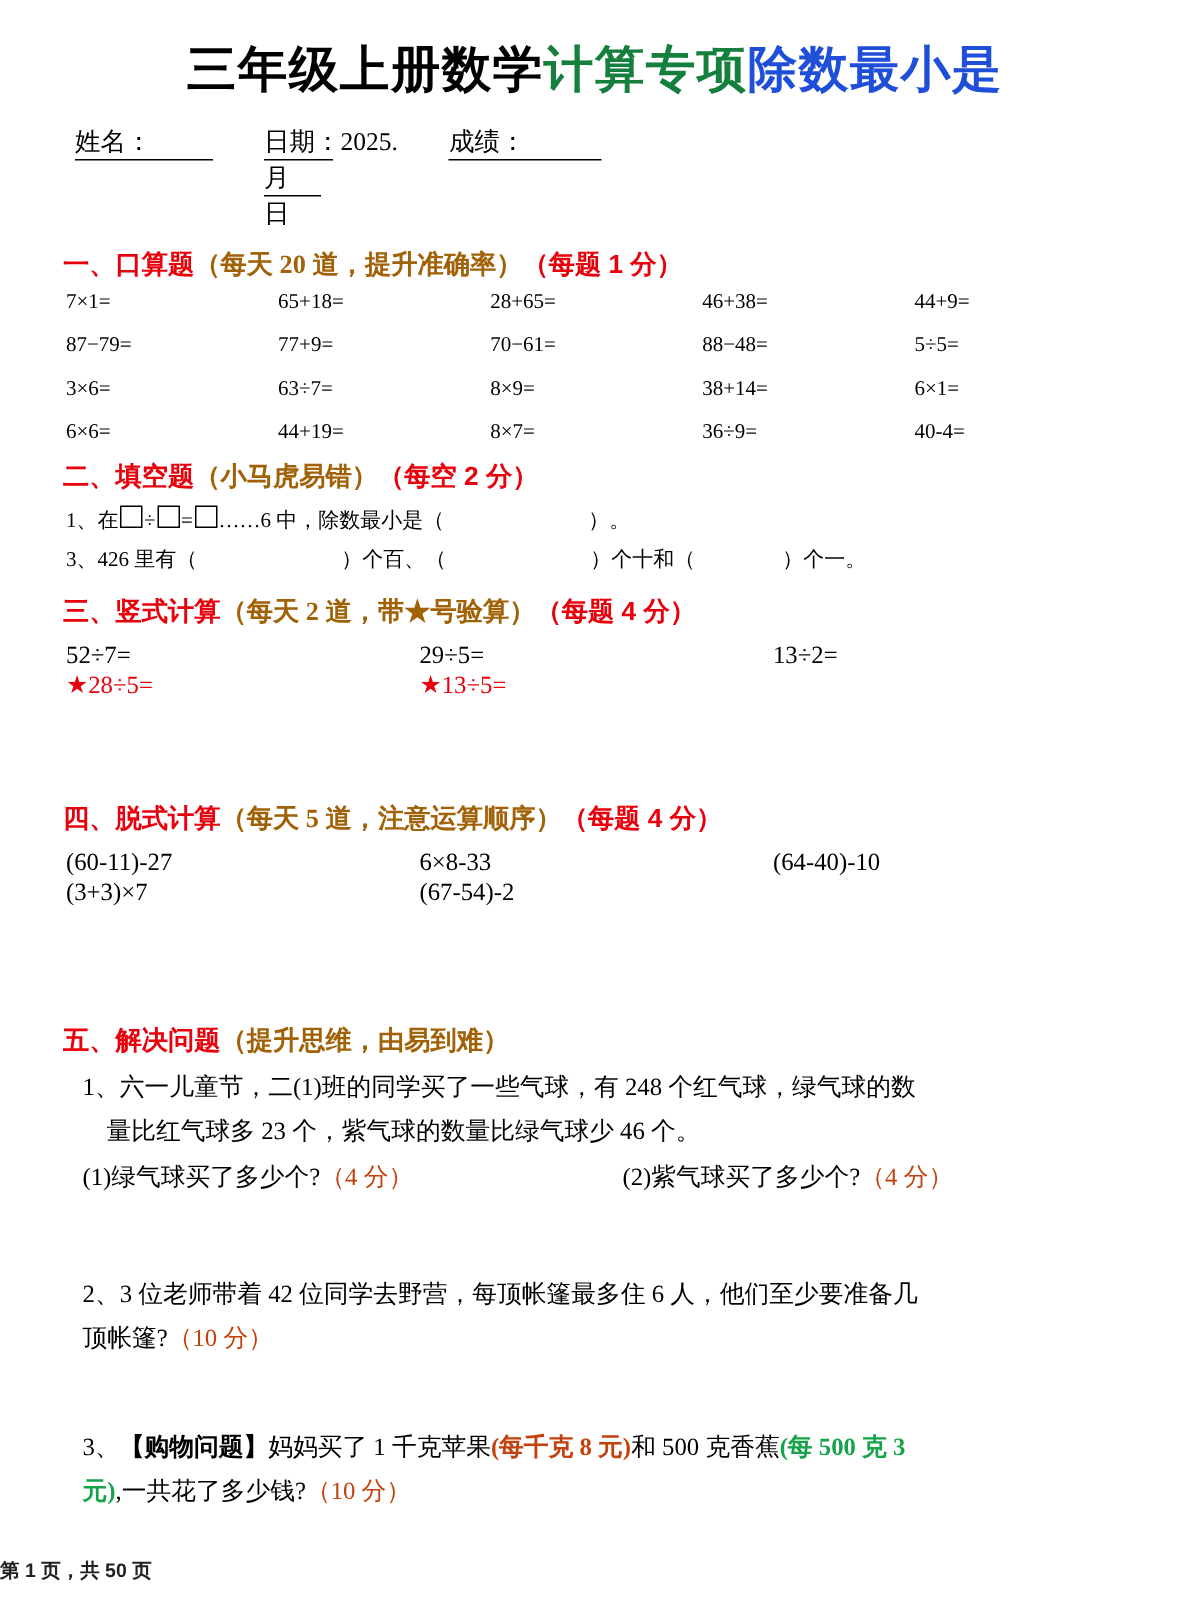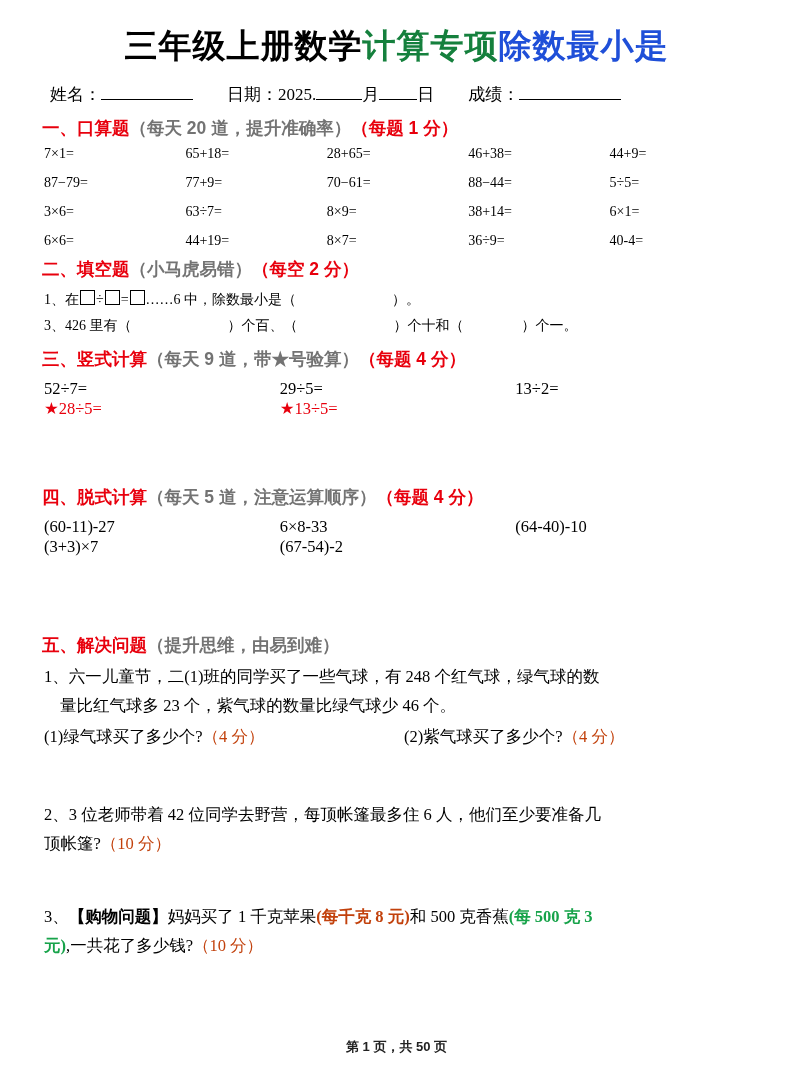--- a/index.html
+++ b/index.html
@@ -40,42 +40,42 @@
 
   
   .info-line {
     font-size: 17px;
     font-family: "Liberation Serif", serif;
     display: flex;
     align-items: baseline;
     margin: 0 8px 10px 8px;
     white-space: nowrap;
   }
-  .info-item { display: inline-flex; align-items: baseline; }
+  .info-item { display: inline-flex; align-items: baseline; flex-direction: column; }
   .blank-line {
     display: inline-block;
     border-bottom: 1.3px solid #000;
     height: 0;
   }
   .bl-90 { width: 92px; }
   .bl-46 { width: 46px; }
   .bl-40 { width: 38px; }
   .bl-100 { width: 102px; }
   .sp-30 { display:inline-block; width: 34px; }
 
   
   .sec-head {
     font-family: "Liberation Sans", sans-serif;
     font-weight: bold;
     font-size: 17.5px;
     color: #e8000d;
     margin: 8px 0 6px 0;
     white-space: nowrap;
   }
-  .sec-head .blue { color: #737373; }
+  .sec-head .blue { color: #a16207; font-family: Liberation Serif, serif; }
   .sec-head .note-red { color: #e8000d; }
 
   
   .grid5 {
     display: grid;
     grid-template-columns: repeat(5, 1fr);
     row-gap: 13px;
     font-size: 14px;
     margin: 6px 0 6px 2px;
   }
@@ -104,21 +104,21 @@
     height: 13px;
     border: 1.2px solid #000;
     margin: 0 1px;
     vertical-align: -1px;
   }
 
   
   .wp {
     font-size: 16.5px;
     line-height: 1.75;
-    margin: 6px 0 0 2px;
+    margin: 6px 0 0 13px;
   }
   .wp-sub {
     display: flex;
     margin-top: 2px;
   }
   .wp-sub .a { width: 360px; }
   .pts { color: #c2410c; }
   .green { color: #17a34a; }
   .bold { font-weight: bold; }
 
@@ -126,21 +126,20 @@
   .spacer-70 { height: 68px; }
   .spacer-40 { height: 38px; }
   .spacer-46 { height: 44px; }
 
   
   .footer {
     position: absolute;
     bottom: 16px;
     left: 0;
     width: 793px;
-    text-align: center;
     font-size: 13px;
     font-family: "Liberation Sans", sans-serif;
     font-weight: bold;
     color: #222;
   }
 </style>
 </head>
 <body>
 
 <div class="page">
@@ -174,21 +173,21 @@
   </div>
   <div class="grid5">
     <div class="cell">7×1=</div>
     <div class="cell">65+18=</div>
     <div class="cell">28+65=</div>
     <div class="cell">46+38=</div>
     <div class="cell">44+9=</div>
     <div class="cell">87−79=</div>
     <div class="cell">77+9=</div>
     <div class="cell">70−61=</div>
-    <div class="cell">88−44=</div>
+    <div class="cell">88−48=</div>
     <div class="cell">5÷5=</div>
     <div class="cell">3×6=</div>
     <div class="cell">63÷7=</div>
     <div class="cell">8×9=</div>
     <div class="cell">38+14=</div>
     <div class="cell">6×1=</div>
     <div class="cell">6×6=</div>
     <div class="cell">44+19=</div>
     <div class="cell">8×7=</div>
     <div class="cell">36÷9=</div>
@@ -201,21 +200,21 @@
   <div class="fb-list">
     <div class="row">
       <span>1、在</span><span class="box"></span><span>÷</span><span class="box"></span><span>=</span><span class="box"></span><span>……6 中，除数最小是（</span><span class="paren-blank-lg"></span><span>）。</span>
     </div>
     <div class="row">
       <span>3、426 里有（</span><span class="paren-blank-lg"></span><span>）个百、（</span><span class="paren-blank-lg"></span><span>）个十和（</span><span class="paren-blank"></span><span>）个一。</span>
     </div>
   </div>
 
   <div class="sec-head">
-    <span>三、竖式计算</span><span class="blue">（每天 9 道，带★号验算）</span><span class="note-red">（每题 4 分）</span>
+    <span>三、竖式计算</span><span class="blue">（每天 2 道，带★号验算）</span><span class="note-red">（每题 4 分）</span>
   </div>
   <div class="grid5-v">
     <div class="cell">52÷7=</div>
     <div class="cell">29÷5=</div>
     <div class="cell">13÷2=</div>
     <div class="cell star">★28÷5=</div>
     <div class="cell star">★13÷5=</div>
   </div>
   <div class="spacer-60"></div>
 

